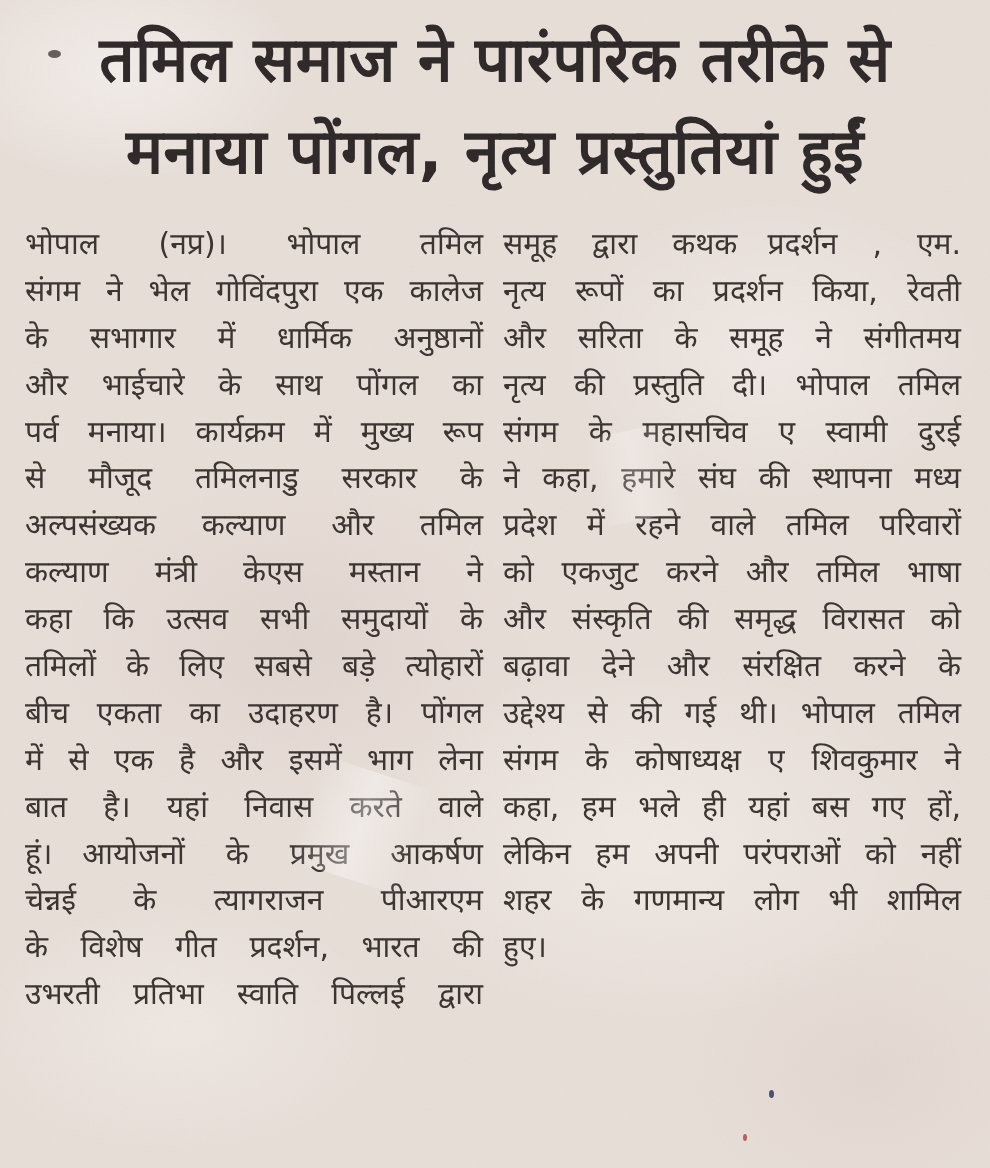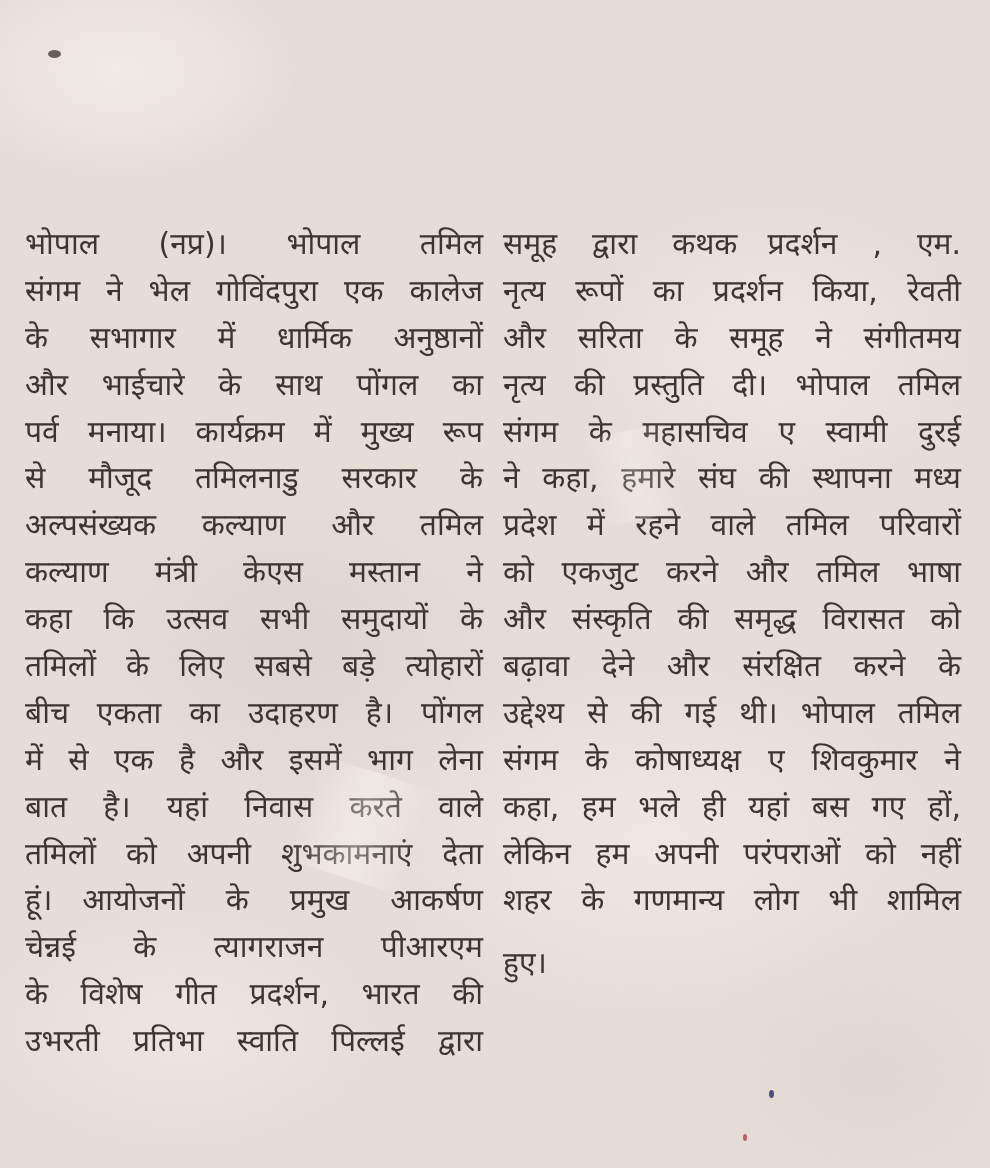--- a/index.html
+++ b/index.html
@@ -52,49 +52,51 @@
   .col .line{
     height:46.9px;
     line-height:46.9px;
     font-size:30px;
     text-align:justify;
     text-align-last:justify;
     white-space:nowrap;
   }
   .col .line.nojust{
     text-align-last:left;
-    margin-top:16px;
   }
   .speck{position:absolute;pointer-events:none;border-radius:50%;}
   .speck-1{left:48px;top:50px;width:13px;height:8px;background:#4c443f;opacity:.85;}
   .speck-2{left:769px;top:1090px;width:5px;height:8px;background:#3a3e6e;opacity:.9;}
   .speck-3{left:743px;top:1134px;width:4px;height:7px;background:#b2484a;opacity:.85;}
 </style>
 </head>
 <body>
 
 <div class="page">
 
+  <div class="headline">
+    <div class="hline">तमिल समाज ने पारंपरिक तरीके से</div>
+    <div class="hline">मनाया पोंगल, नृत्य प्रस्तुतियां हुईं</div>
+  </div>
 
   <div class="body-cols">
     <div class="col">
         <div class="line">भोपाल (नप्र)। भोपाल तमिल</div>
         <div class="line">संगम ने भेल गोविंदपुरा एक कालेज</div>
         <div class="line">के सभागार में धार्मिक अनुष्ठानों</div>
         <div class="line">और भाईचारे के साथ पोंगल का</div>
         <div class="line">पर्व मनाया। कार्यक्रम में मुख्य रूप</div>
         <div class="line">से मौजूद तमिलनाडु सरकार के</div>
         <div class="line">अल्पसंख्यक कल्याण और तमिल</div>
         <div class="line">कल्याण मंत्री केएस मस्तान ने</div>
         <div class="line">कहा कि उत्सव सभी समुदायों के</div>
         <div class="line">तमिलों के लिए सबसे बड़े त्योहारों</div>
         <div class="line">बीच एकता का उदाहरण है। पोंगल</div>
         <div class="line">में से एक है और इसमें भाग लेना</div>
         <div class="line">बात है। यहां निवास करते वाले</div>
-        <div class="line">तमिलों को अपनी शुभकामनाएं देता</div>
         <div class="line">हूं। आयोजनों के प्रमुख आकर्षण</div>
         <div class="line">चेन्नई के त्यागराजन पीआरएम</div>
         <div class="line">के विशेष गीत प्रदर्शन, भारत की</div>
         <div class="line">उभरती प्रतिभा स्वाति पिल्लई द्वारा</div>
       </div>
     <div class="col">
         <div class="line">समूह द्वारा कथक प्रदर्शन , एम.</div>
         <div class="line">नृत्य रूपों का प्रदर्शन किया, रेवती</div>
         <div class="line">और सरिता के समूह ने संगीतमय</div>
         <div class="line">नृत्य की प्रस्तुति दी। भोपाल तमिल</div>

